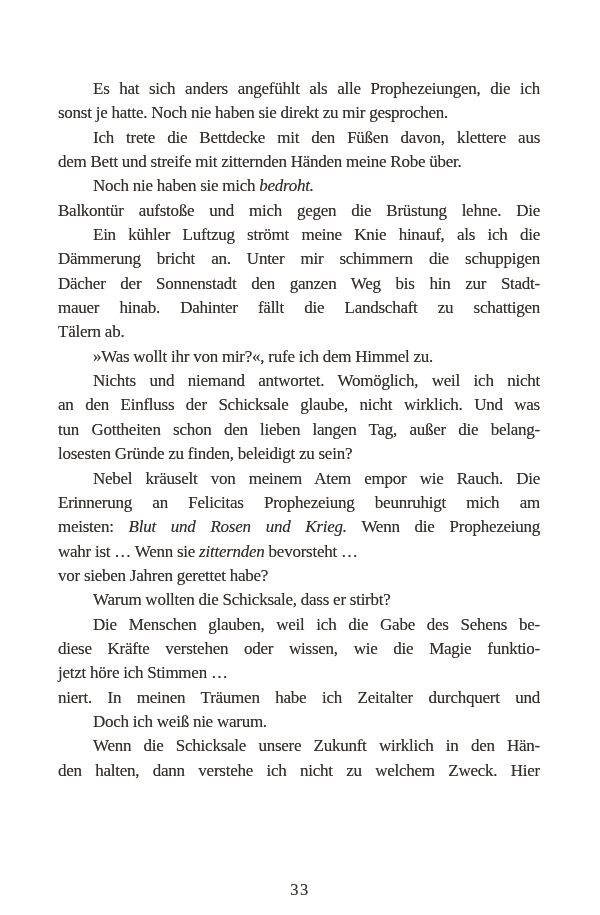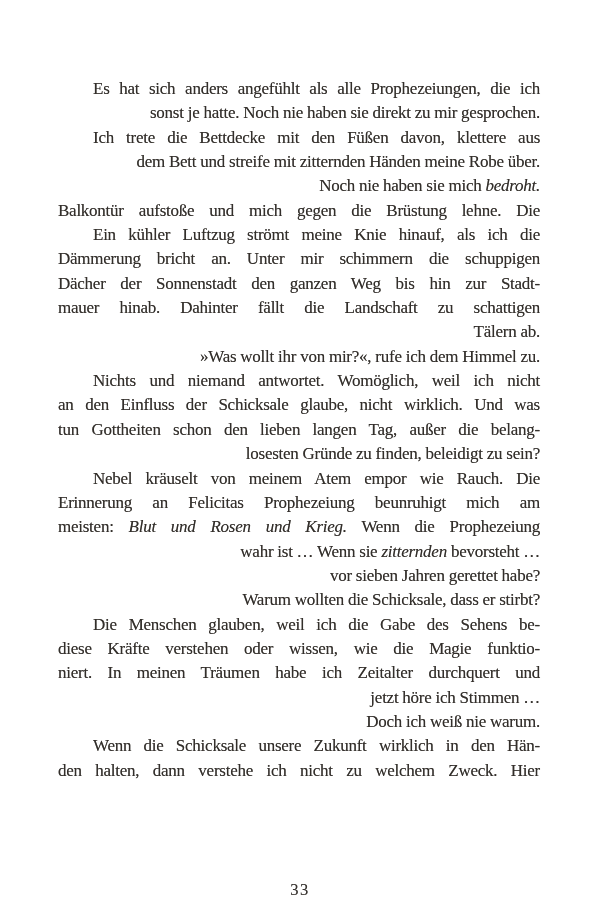--- a/index.html
+++ b/index.html
@@ -16,21 +16,21 @@
   .text-block{
     position:absolute;left:58px;top:77px;width:482px;
     font-size:17px;
     line-height:24.35px;
     letter-spacing:-0.25px;
     text-shadow:0 0 0.5px rgba(46,42,38,0.55);
   }
   .para{margin:0;padding:0;}
   .line{
     margin:0;padding:0;
-    text-align:right;
+    text-align:left;
     white-space:normal;
   }
   .line.just{
     text-align:justify;
     text-align-last:justify;
   }
   .line.indent{padding-left:35px;}
   .line em{font-style:italic;}
   .page-number{
     position:absolute;left:0;top:880px;width:600px;
@@ -81,22 +81,22 @@
       </div>
       <div class="para">
         <div class="line"><span>vor sieben Jahren gerettet habe?</span></div>
       </div>
       <div class="para">
         <div class="line indent"><span>Warum wollten die Schicksale, dass er stirbt?</span></div>
       </div>
       <div class="para">
         <div class="line indent just"><span>Die Menschen glauben, weil ich die Gabe des Sehens be-</span></div>
         <div class="line just"><span>diese Kräfte verstehen oder wissen, wie die Magie funktio-</span></div>
+        <div class="line"><span>jetzt höre ich Stimmen …</span></div>
         <div class="line just"><span>niert. In meinen Träumen habe ich Zeitalter durchquert und</span></div>
-        <div class="line"><span>jetzt höre ich Stimmen …</span></div>
       </div>
       <div class="para">
         <div class="line indent"><span>Doch ich weiß nie warum.</span></div>
       </div>
       <div class="para">
         <div class="line indent just"><span>Wenn die Schicksale unsere Zukunft wirklich in den Hän-</span></div>
         <div class="line just"><span>den halten, dann verstehe ich nicht zu welchem Zweck. Hier</span></div>
       </div>
     </div>
   <div class="page-number" style="color: rgb(58, 54, 50);">33</div>

